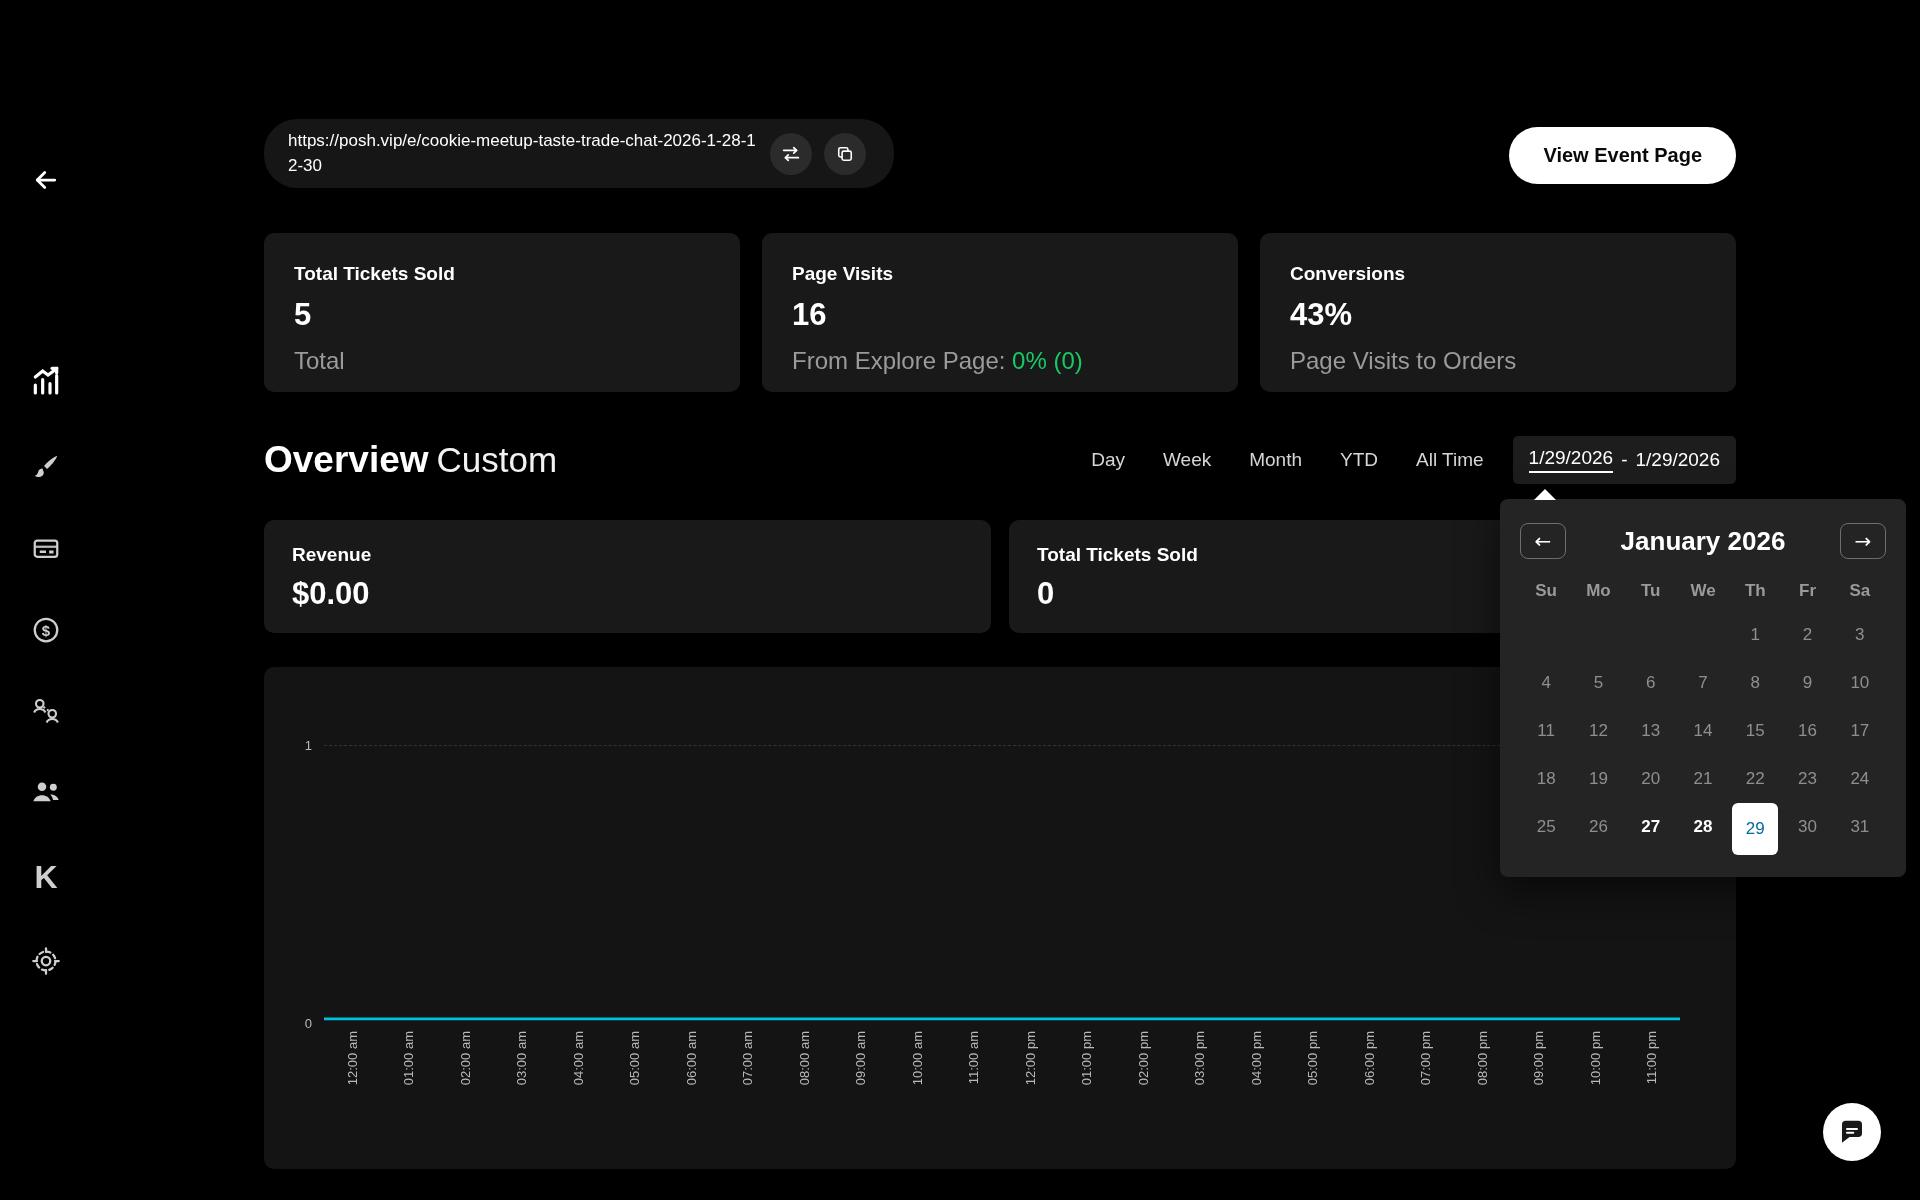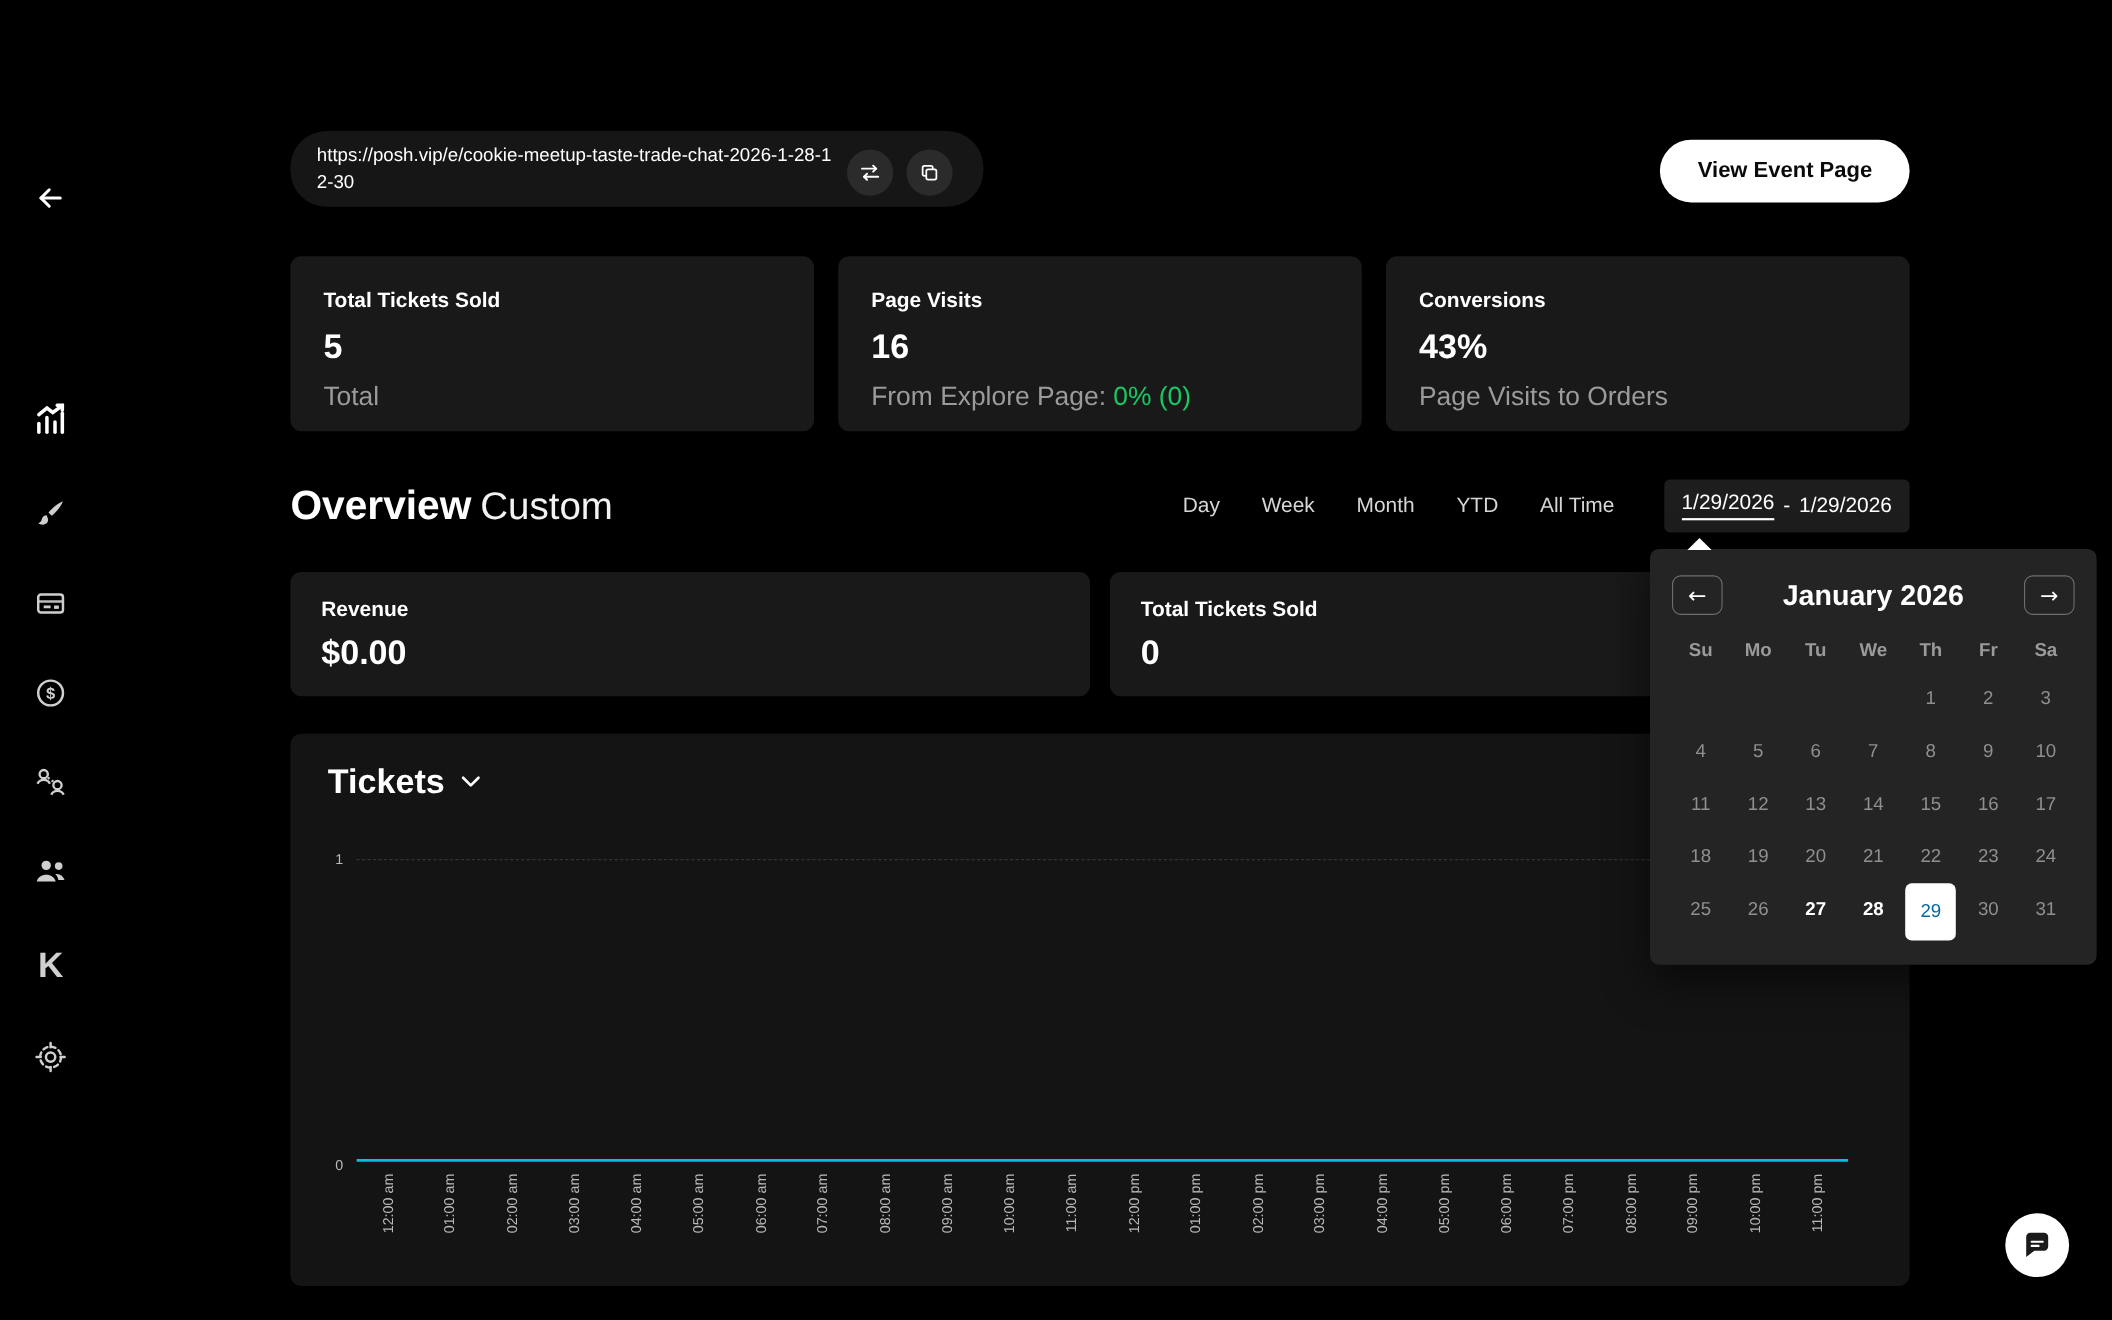--- a/index.html
+++ b/index.html
@@ -15,37 +15,37 @@
 
   
   .sidebar { position:absolute; top:102px; left:0; bottom:0; width:92px; background:#000; z-index:15; }
   .side-icon { position:absolute; left:50%; transform:translate(-50%,-50%); display:flex; align-items:center; justify-content:center; width:44px; height:44px; background:none; border:none; cursor:pointer; }
   .kletter { font-size:32px; font-weight:900; color:#cfcfcf; font-family:"Liberation Sans", sans-serif; }
 
   
   .content { position:absolute; left:92px; top:102px; right:0; bottom:0; padding:17px 184px 0 172px; }
 
   .url-row { display:flex; align-items:flex-start; justify-content:space-between; }
-  .url-pill { display:flex; align-items:flex-end; gap:12px; background:#161616; border-radius:33px; padding:10px 14px 10px 24px; width:630px; min-height:66px; }
+  .url-pill { display:flex; align-items:center; gap:12px; background:#161616; border-radius:33px; padding:10px 14px 10px 24px; width:630px; min-height:66px; }
   .url-text { width:470px; font-size:17px; line-height:1.45; color:#fff; word-break:break-all; }
   .circle-btn { width:42px; height:42px; border-radius:50%; background:#2b2b2b; border:none; display:flex; align-items:center; justify-content:center; cursor:pointer; flex:0 0 auto; }
   .view-event-btn { margin-top:8px; background:#fff; color:#0a0a0a; border:none; border-radius:30px; padding:0 34px; height:57px; font-size:20px; font-weight:700; font-family:"Liberation Sans", sans-serif; cursor:pointer; }
 
   .stats-row { margin-top:45px; display:grid; grid-template-columns:repeat(3,1fr); gap:22px; }
   .stat-card { background:#191919; border-radius:10px; padding:30px 30px; height:159px; }
   .stat-title { font-size:19px; font-weight:700; color:#fff; }
   .stat-value { font-size:31px; font-weight:700; margin-top:12px; }
   .stat-sub { font-size:24px; color:#9b9b9b; margin-top:14px; }
   .stat-sub .hl { color:#17c964; }
 
   .overview-row { margin-top:44px; display:flex; align-items:center; justify-content:space-between; }
   .overview-title { display:flex; align-items:baseline; gap:8px; }
   .overview-title .main { font-size:37px; font-weight:800; }
   .overview-title .mode { font-size:35px; font-weight:300; color:#f2f2f2; }
-  .range-controls { display:flex; gap:45px; }
+  .range-controls { display:flex; gap:29px; }
   .tabs { display:flex; align-items:center; gap:38px; }
   .range-tab { background:none; border:none; color:#d6d6d6; font-size:19px; font-family:"Liberation Sans", sans-serif; cursor:pointer; }
   .date-range { display:flex; align-items:center; gap:8px; background:#1d1d1d; border:none; border-radius:5px; padding:11px 16px; color:#fff; font-size:19px; font-family:"Liberation Sans", sans-serif; cursor:pointer; }
   .date-range .start { border-bottom:2px solid #fff; padding-bottom:2px; }
 
   .summary-row { margin-top:36px; display:grid; grid-template-columns:1fr 1fr; gap:18px; }
   .summary-card { background:#191919; border-radius:10px; padding:24px 28px; height:113px; }
   .summary-title { font-size:19px; font-weight:700; }
   .summary-value { font-size:31px; font-weight:700; margin-top:10px; }
 
@@ -220,26 +220,20 @@
         <div class="summary-title">Revenue</div>
         <div class="summary-value">$0.00</div>
       </div>
       <div class="summary-card">
         <div class="summary-title">Total Tickets Sold</div>
         <div class="summary-value">0</div>
       </div>
     </div>
 
     <section class="tickets-panel">
-      <div class="tickets-header">
-        <span class="tickets-title">Tickets</span>
-        <svg width="20" height="14" viewBox="0 0 20 14" fill="none" stroke="#fff" stroke-width="2.4" stroke-linecap="round" stroke-linejoin="round">
-            <path d="M3 3l7 7 7-7"></path>
-          </svg>
-      </div>
       <div class="chart">
         <div class="y-axis">
             <span class="ytick" style="top: 100%;">0</span>
             <span class="ytick" style="top: 0%;">1</span>
           </div>
         <div class="plot-wrap">
           <div class="plot">
             <svg viewBox="0 0 1000 100" preserveAspectRatio="none">
                 <polyline points="0,98.5 43.47826086956522,98.5 86.95652173913044,98.5 130.43478260869566,98.5 173.91304347826087,98.5 217.3913043478261,98.5 260.8695652173913,98.5 304.34782608695656,98.5 347.82608695652175,98.5 391.304347826087,98.5 434.7826086956522,98.5 478.26086956521743,98.5 521.7391304347826,98.5 565.2173913043478,98.5 608.6956521739131,98.5 652.1739130434783,98.5 695.6521739130435,98.5 739.1304347826086,98.5 782.608695652174,98.5 826.0869565217391,98.5 869.5652173913044,98.5 913.0434782608695,98.5 956.5217391304349,98.5 1000,98.5" fill="none" stroke="#00c2e0" stroke-width="2.6" vector-effect="non-scaling-stroke"></polyline>
               </svg>

